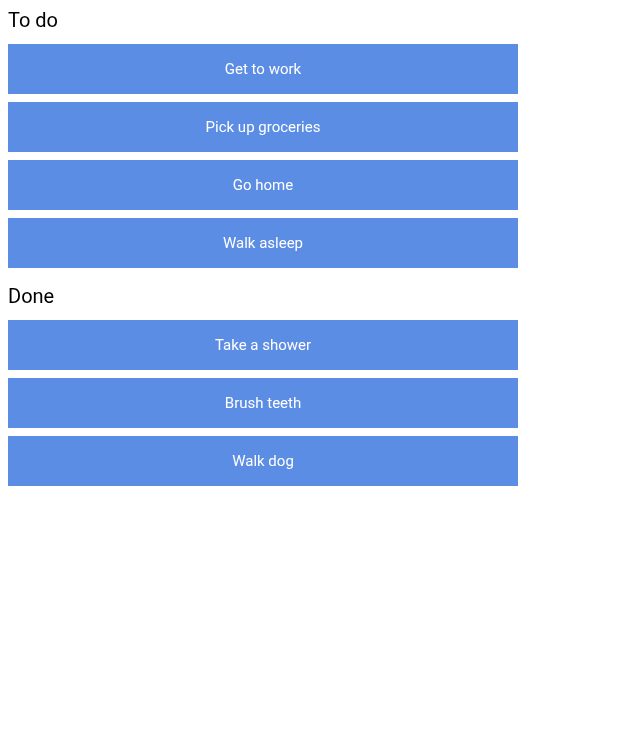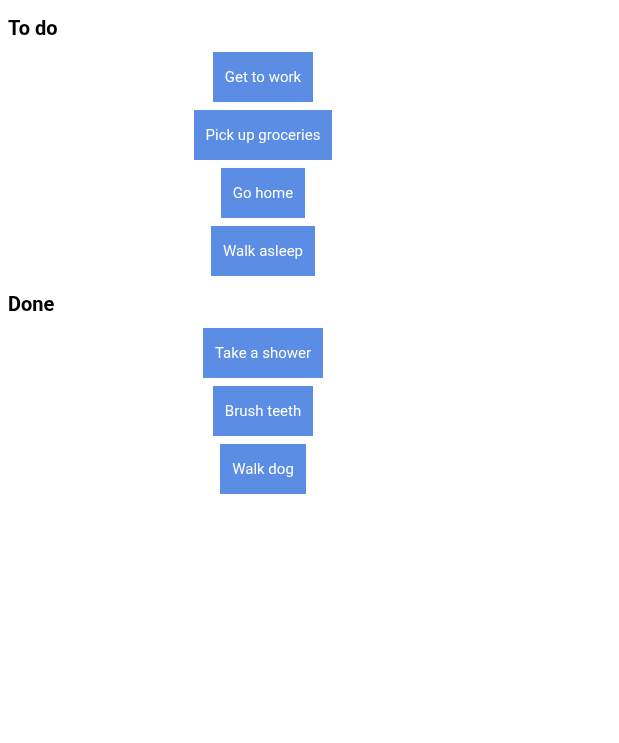--- a/index.html
+++ b/index.html
@@ -11,31 +11,30 @@
       font-family: -apple-system, BlinkMacSystemFont, "Segoe UI", Roboto, "Helvetica Neue", Arial, sans-serif;
       background: #ffffff;
       padding: 8px;
       width: 619px;
     }
     .section {
       margin-bottom: 16px;
     }
     .section-title {
       font-size: 20px;
-      font-weight: 700;
+      font-weight: 400;
       color: #000000;
       margin-bottom: 12px;
-      margin-top: 8px;
+      margin-top: 0;
     }
     .list {
       display: flex;
       flex-direction: column;
       gap: 8px;
       width: 510px;
-      align-items: center;
     }
     .item {
       background: #5c8de5;
       color: #ffffff;
       text-align: center;
       padding: 16px 12px;
       font-size: 15px;
       cursor: move;
       user-select: none;
     }

